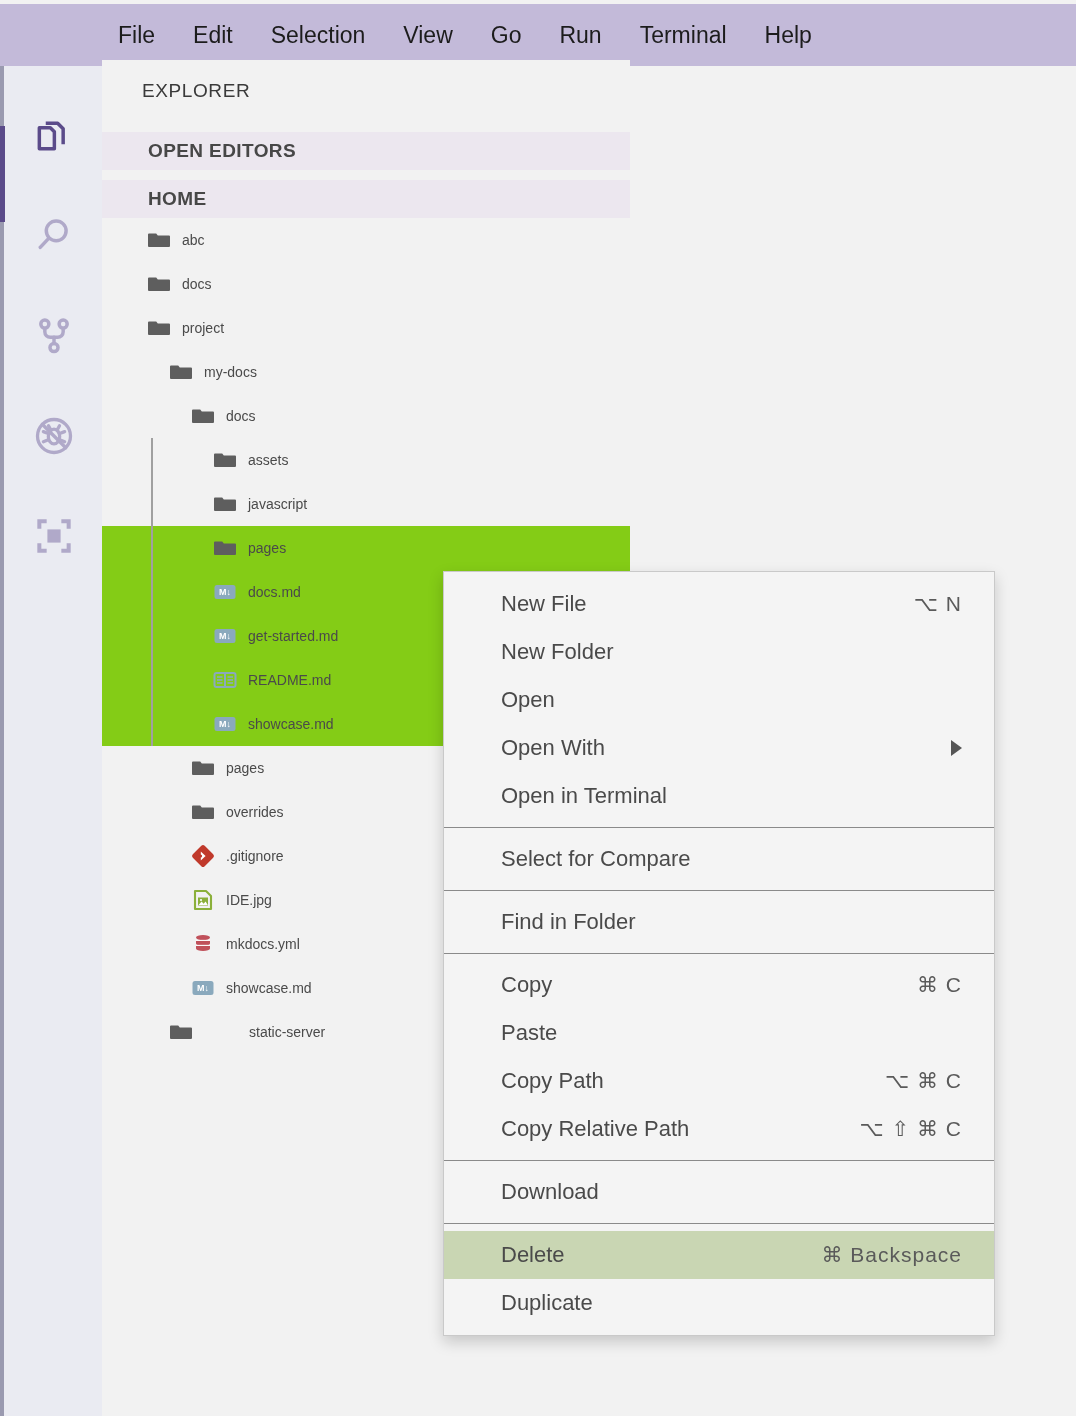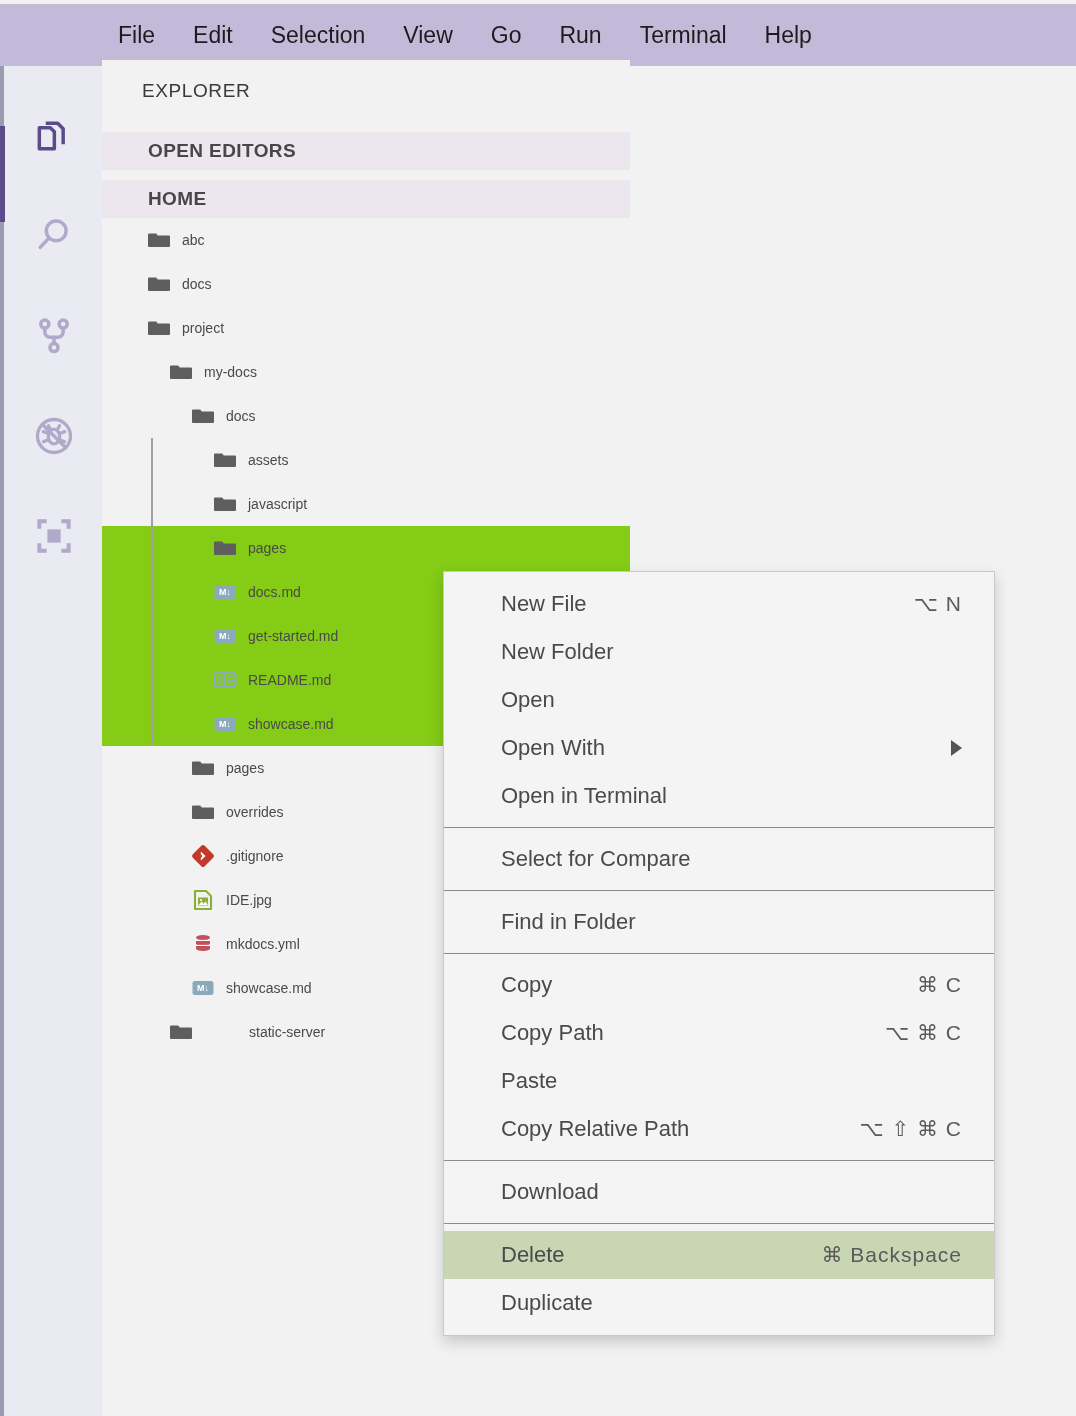--- a/index.html
+++ b/index.html
@@ -393,25 +393,25 @@
       <div class="ctx-sep"></div>
       <div class="ctx-item">
         <span class="ctx-label">Find in Folder</span>
       </div>
       <div class="ctx-sep"></div>
       <div class="ctx-item">
         <span class="ctx-label">Copy</span>
         <span class="ctx-shortcut">⌘ C</span>
       </div>
       <div class="ctx-item">
+        <span class="ctx-label">Paste</span>
+      </div>
+      <div class="ctx-item">
         <span class="ctx-label">Copy Path</span>
         <span class="ctx-shortcut">⌥ ⌘ C</span>
-      </div>
-      <div class="ctx-item">
-        <span class="ctx-label">Paste</span>
       </div>
       <div class="ctx-item">
         <span class="ctx-label">Copy Relative Path</span>
         <span class="ctx-shortcut">⌥ ⇧ ⌘ C</span>
       </div>
       <div class="ctx-sep"></div>
       <div class="ctx-item">
         <span class="ctx-label">Download</span>
       </div>
       <div class="ctx-sep"></div>

